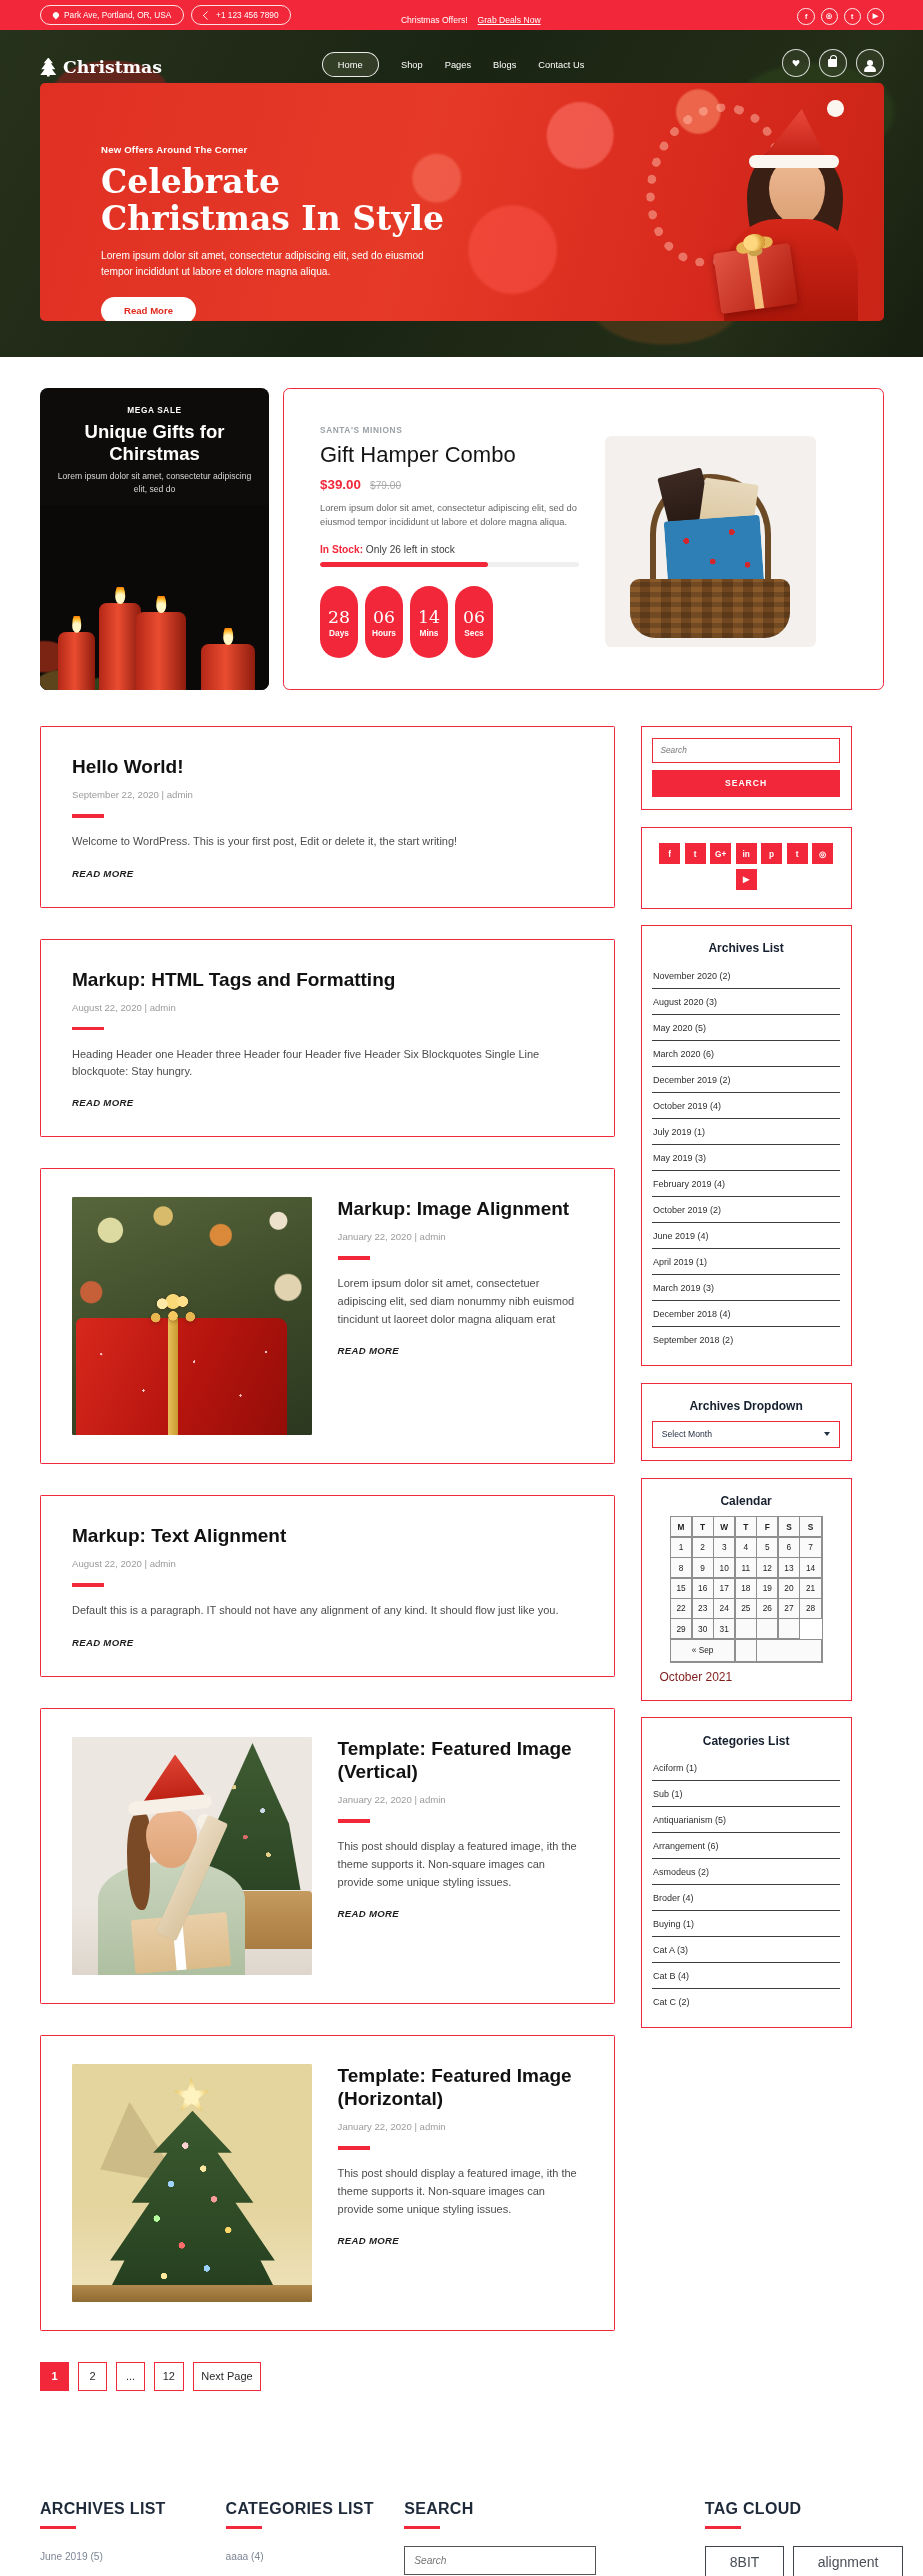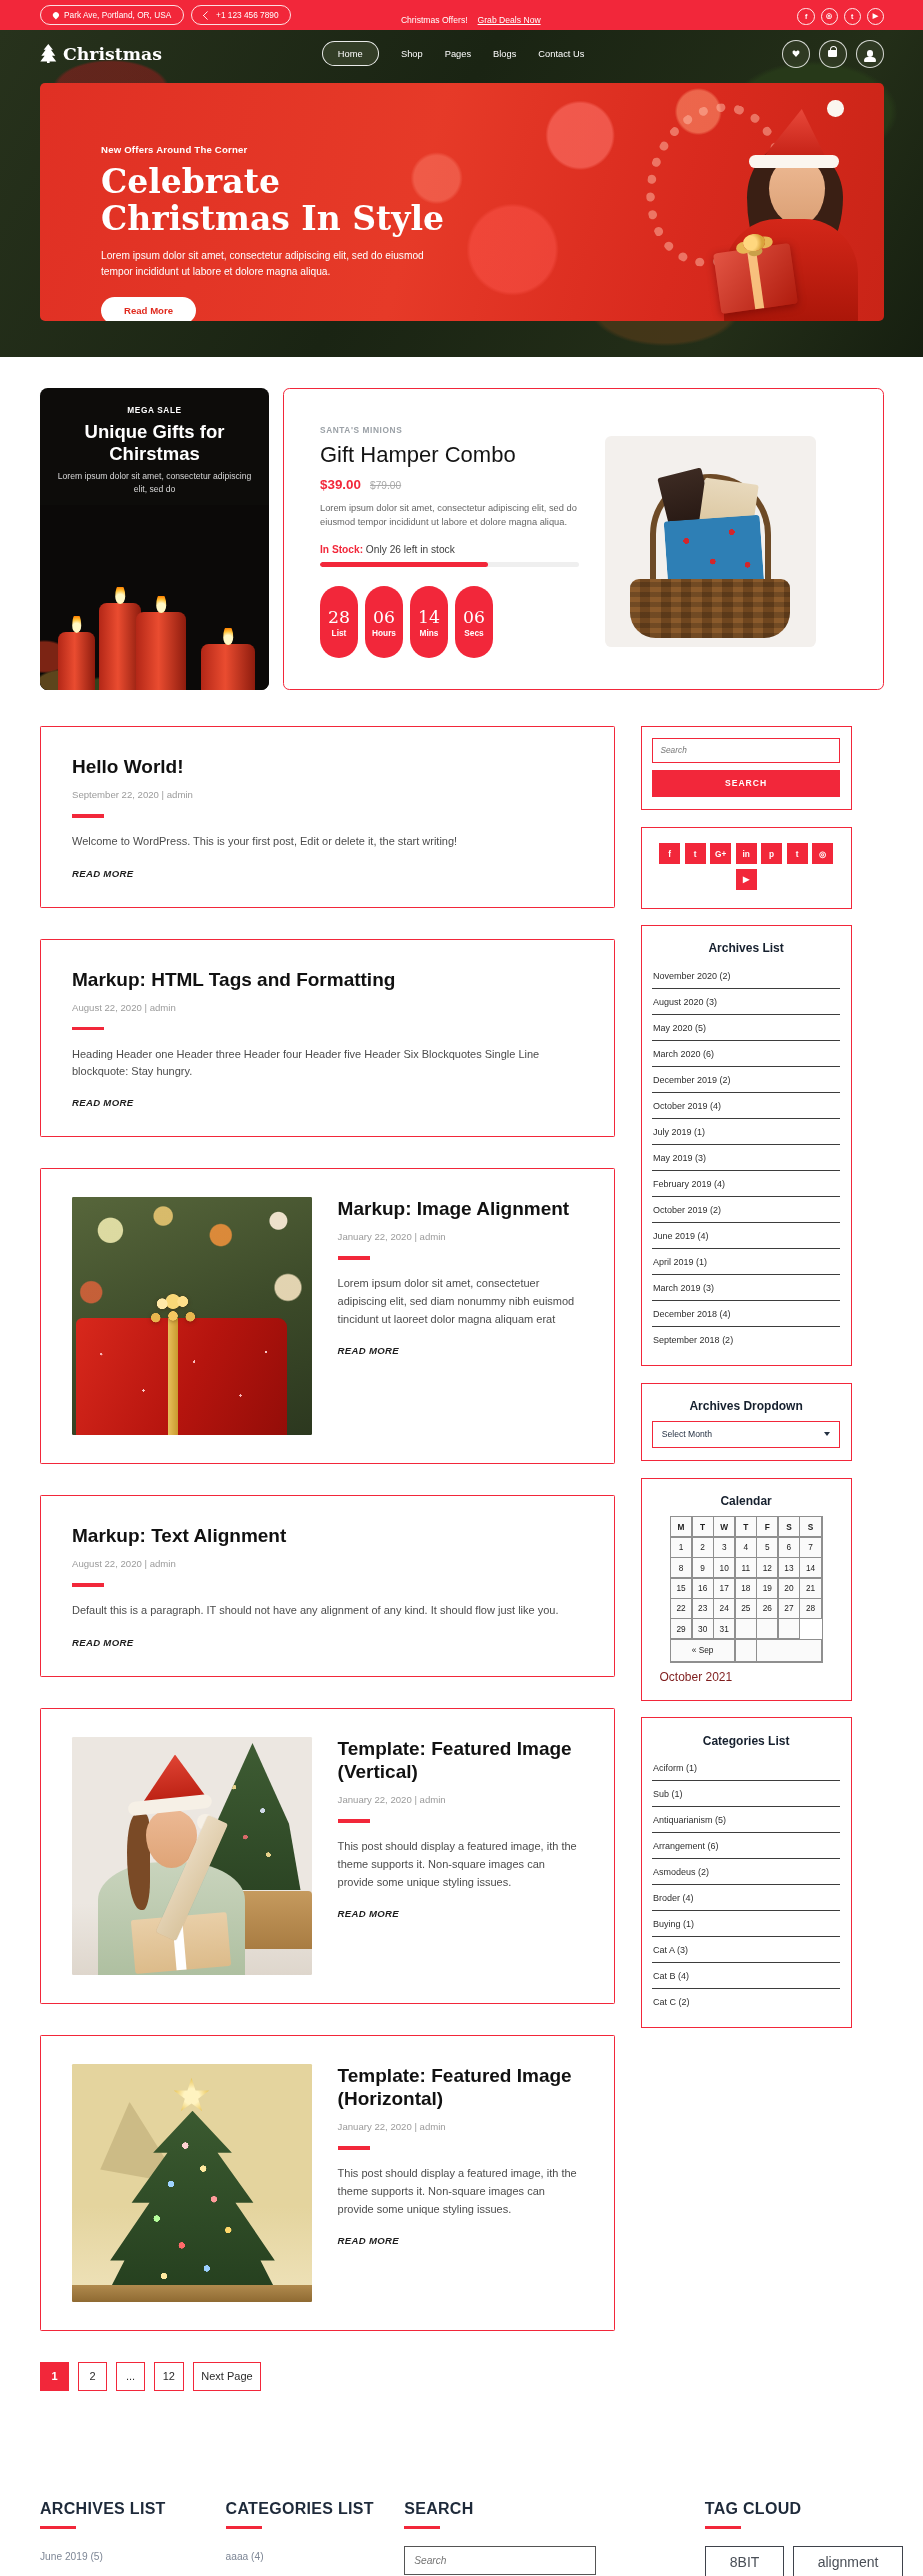--- a/index.html
+++ b/index.html
@@ -25,21 +25,21 @@
 .tb-soc{width:17.3px;height:17.3px;border:0.6px solid rgba(255,255,255,.9);border-radius:50%;display:flex;align-items:center;justify-content:center;color:#fff;font-size:7px;font-weight:700}
 
 
 .hero-wrap{position:relative;background:
  radial-gradient(90px 45px at 12% 18%,rgba(150,30,30,.55) 0 60%,transparent 65%),
  radial-gradient(115px 58px at 72% 85%,rgba(90,60,25,.6) 0 60%,transparent 66%),
  radial-gradient(77px 51px at 30% 70%,rgba(190,40,40,.35) 0 55%,transparent 60%),
  radial-gradient(128px 77px at 88% 25%,rgba(40,60,25,.8) 0 60%,transparent 66%),
  linear-gradient(120deg,#27321c,#1a2413 45%,#232e18 80%,#161f10);
  padding-bottom:36px}
-.navbar{height:47px;display:flex;align-items:center;justify-content:space-between}
+.navbar{height:47px;display:flex;align-items:flex-end;justify-content:space-between}
 .brand{display:flex;align-items:center;gap:6.4px}
 .tree-icon{width:16.6px;height:19px;background:#fff;clip-path:polygon(50% 0,78% 30%,66% 30%,92% 62%,72% 62%,98% 92%,58% 92%,58% 100%,42% 100%,42% 92%,2% 92%,28% 62%,8% 62%,34% 30%,22% 30%)}
 .brand-name{font-family:"DejaVu Serif",serif;font-weight:700;font-size:17.3px;color:#fff}
 .nav-menu{display:flex;align-items:center;gap:22px;margin-left:-38px}
 .nav-link{color:#fff;font-size:9.3px}
 .nav-link.active{border:0.6px solid rgba(255,255,255,.9);background:rgba(70,80,55,.55);border-radius:639px;padding:6.4px 15.3px}
 .nav-actions{display:flex;gap:9px}
 .nav-circle{width:28px;height:28px;border-radius:50%;border:0.6px solid rgba(255,255,255,.8);background:rgba(60,70,45,.5);display:flex;align-items:center;justify-content:center;position:relative}
 .ic-heart{width:7.7px;height:7px;background:#fff;clip-path:polygon(50% 100%,6% 45%,6% 18%,25% 2%,50% 22%,75% 2%,94% 18%,94% 45%)}
 .ic-bag{width:9px;height:7.7px;background:#fff;border-radius:1.3px;position:relative}
@@ -340,21 +340,21 @@
         <div class="stock-row">
           <span class="stock-label">In Stock:</span><span class="stock-text"> Only 26 left in stock</span>
         </div>
         <div class="progress">
             <div class="progress-fill" style="width:65%"></div>
           </div>
         <div class="countdown">
 
         <div class="cd-pill">
             <span class="cd-num">28</span>
-            <span class="cd-unit">List</span>
+            <span class="cd-unit">Days</span>
           </div>
             <div class="cd-pill">
             <span class="cd-num">06</span>
             <span class="cd-unit">Hours</span>
           </div>
             <div class="cd-pill">
             <span class="cd-num">14</span>
             <span class="cd-unit">Mins</span>
           </div>
             <div class="cd-pill">

